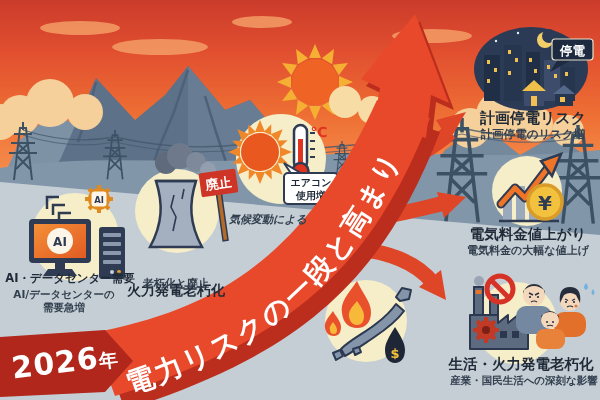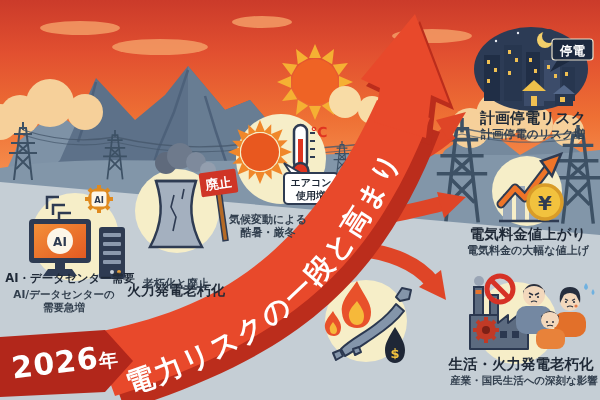--- a/index.html
+++ b/index.html
@@ -377,22 +377,21 @@
 
   <div id="year-banner-text"><span>2026</span><span class="unit">年</span></div>
 
   <div class="ttl" style="left:-5px;top:272px;width:150px;font-size:11.5px;">AI・データセンター需要</div>
   <div class="sub" style="left:-6px;top:288px;width:140px;font-size:10.5px;">AI/データセンターの</div>
   <div class="sub" style="left:-6px;top:301px;width:140px;font-size:10.5px;">需要急増</div>
 
   <div class="ttl" style="left:106px;top:247px;width:140px;font-size:14px;margin-top:36px;">火力発電老朽化</div>
   <div class="sub" style="left:116px;top:278px;width:120px;font-size:11px;">老朽化と廃止</div>
 
-  <div class="sub" style="left:203px;top:214px;width:130px;font-size:11px;">気候変動による</div>
-  <div class="sub" style="left:203px;top:227px;width:130px;font-size:11px;">酷暑・厳冬</div>
+  <div class="sub" style="left:203px;top:214px;width:130px;font-size:11px;font-style:italic;">気候変動による</div>
 
   <div class="ttl" style="left:453px;top:110px;width:160px;font-size:15px;">計画停電リスク</div>
   <div class="sub" style="left:453px;top:128px;width:160px;font-size:11.5px;">計画停電のリスク増</div>
 
   <div class="ttl" style="left:453px;top:227px;width:150px;font-size:14.5px;">電気料金値上がり</div>
   <div class="sub" style="left:448px;top:245px;width:160px;font-size:11px;">電気料金の大幅な値上げ</div>
 
 
   <div class="ttl" style="left:441px;top:357px;width:160px;font-size:14.5px;">生活・火力発電老朽化</div>
   <div class="sub" style="left:439px;top:374px;width:170px;font-size:10.5px;">産業・国民生活への深刻な影響</div>

